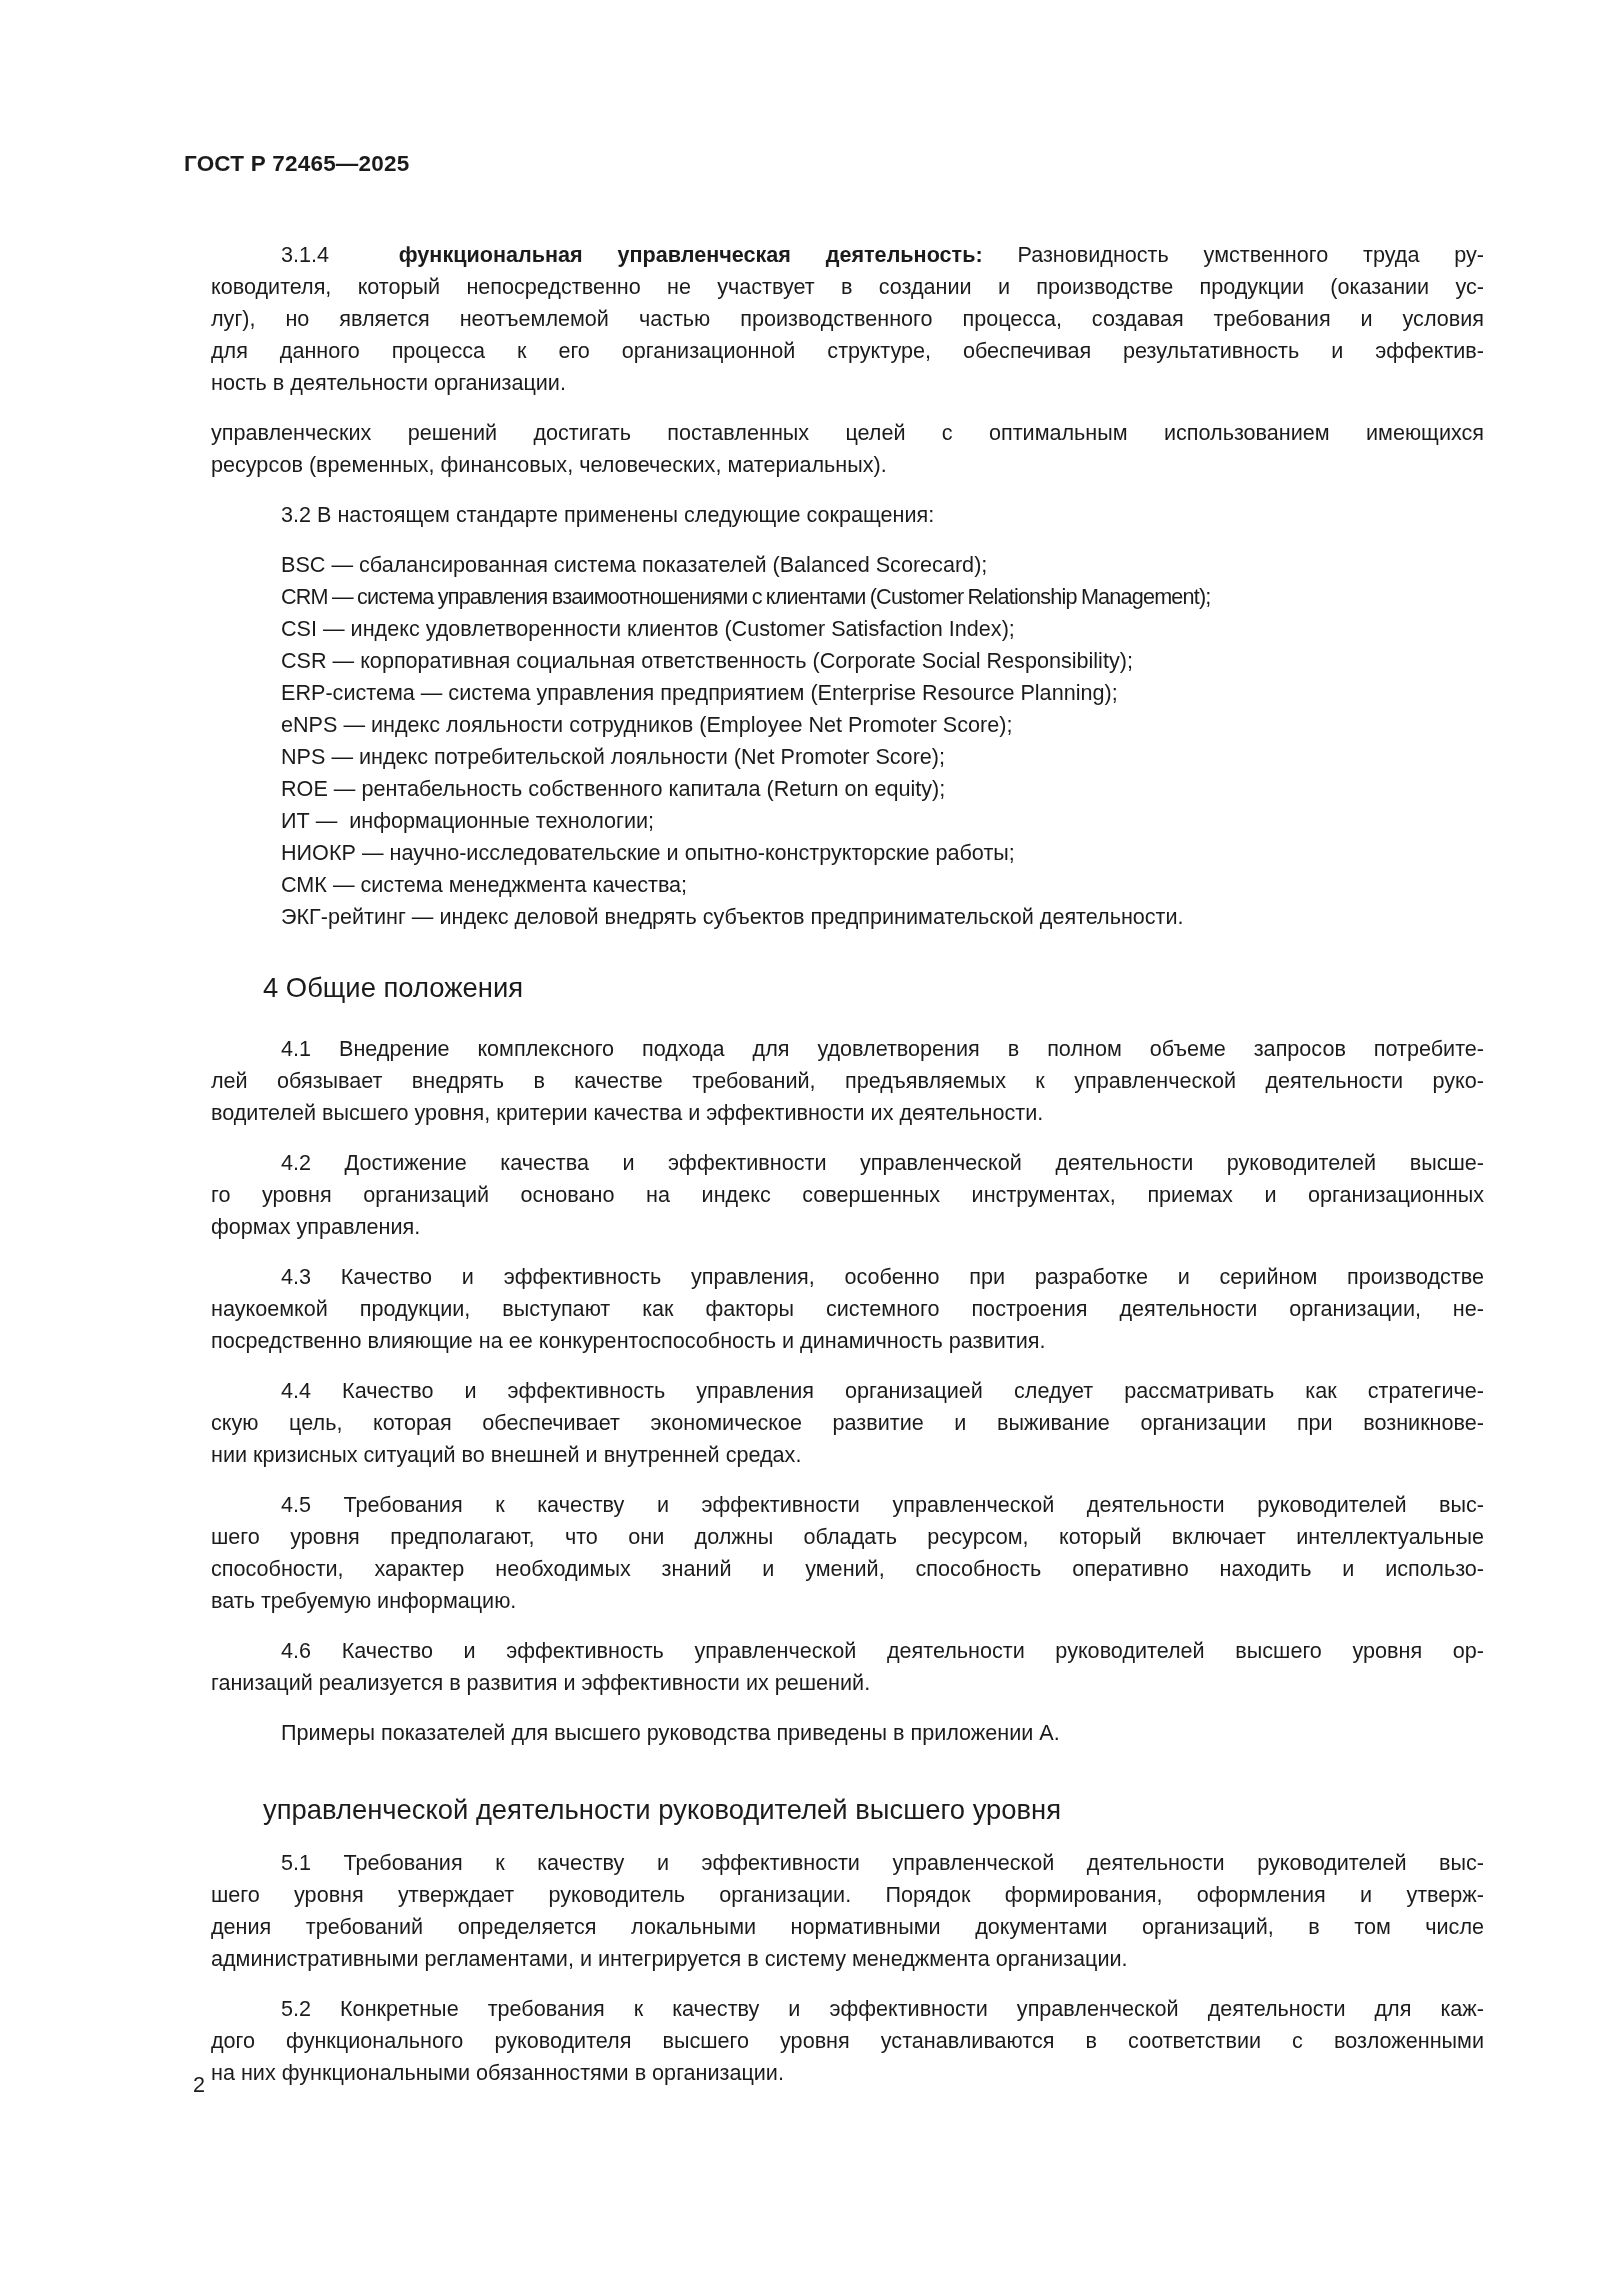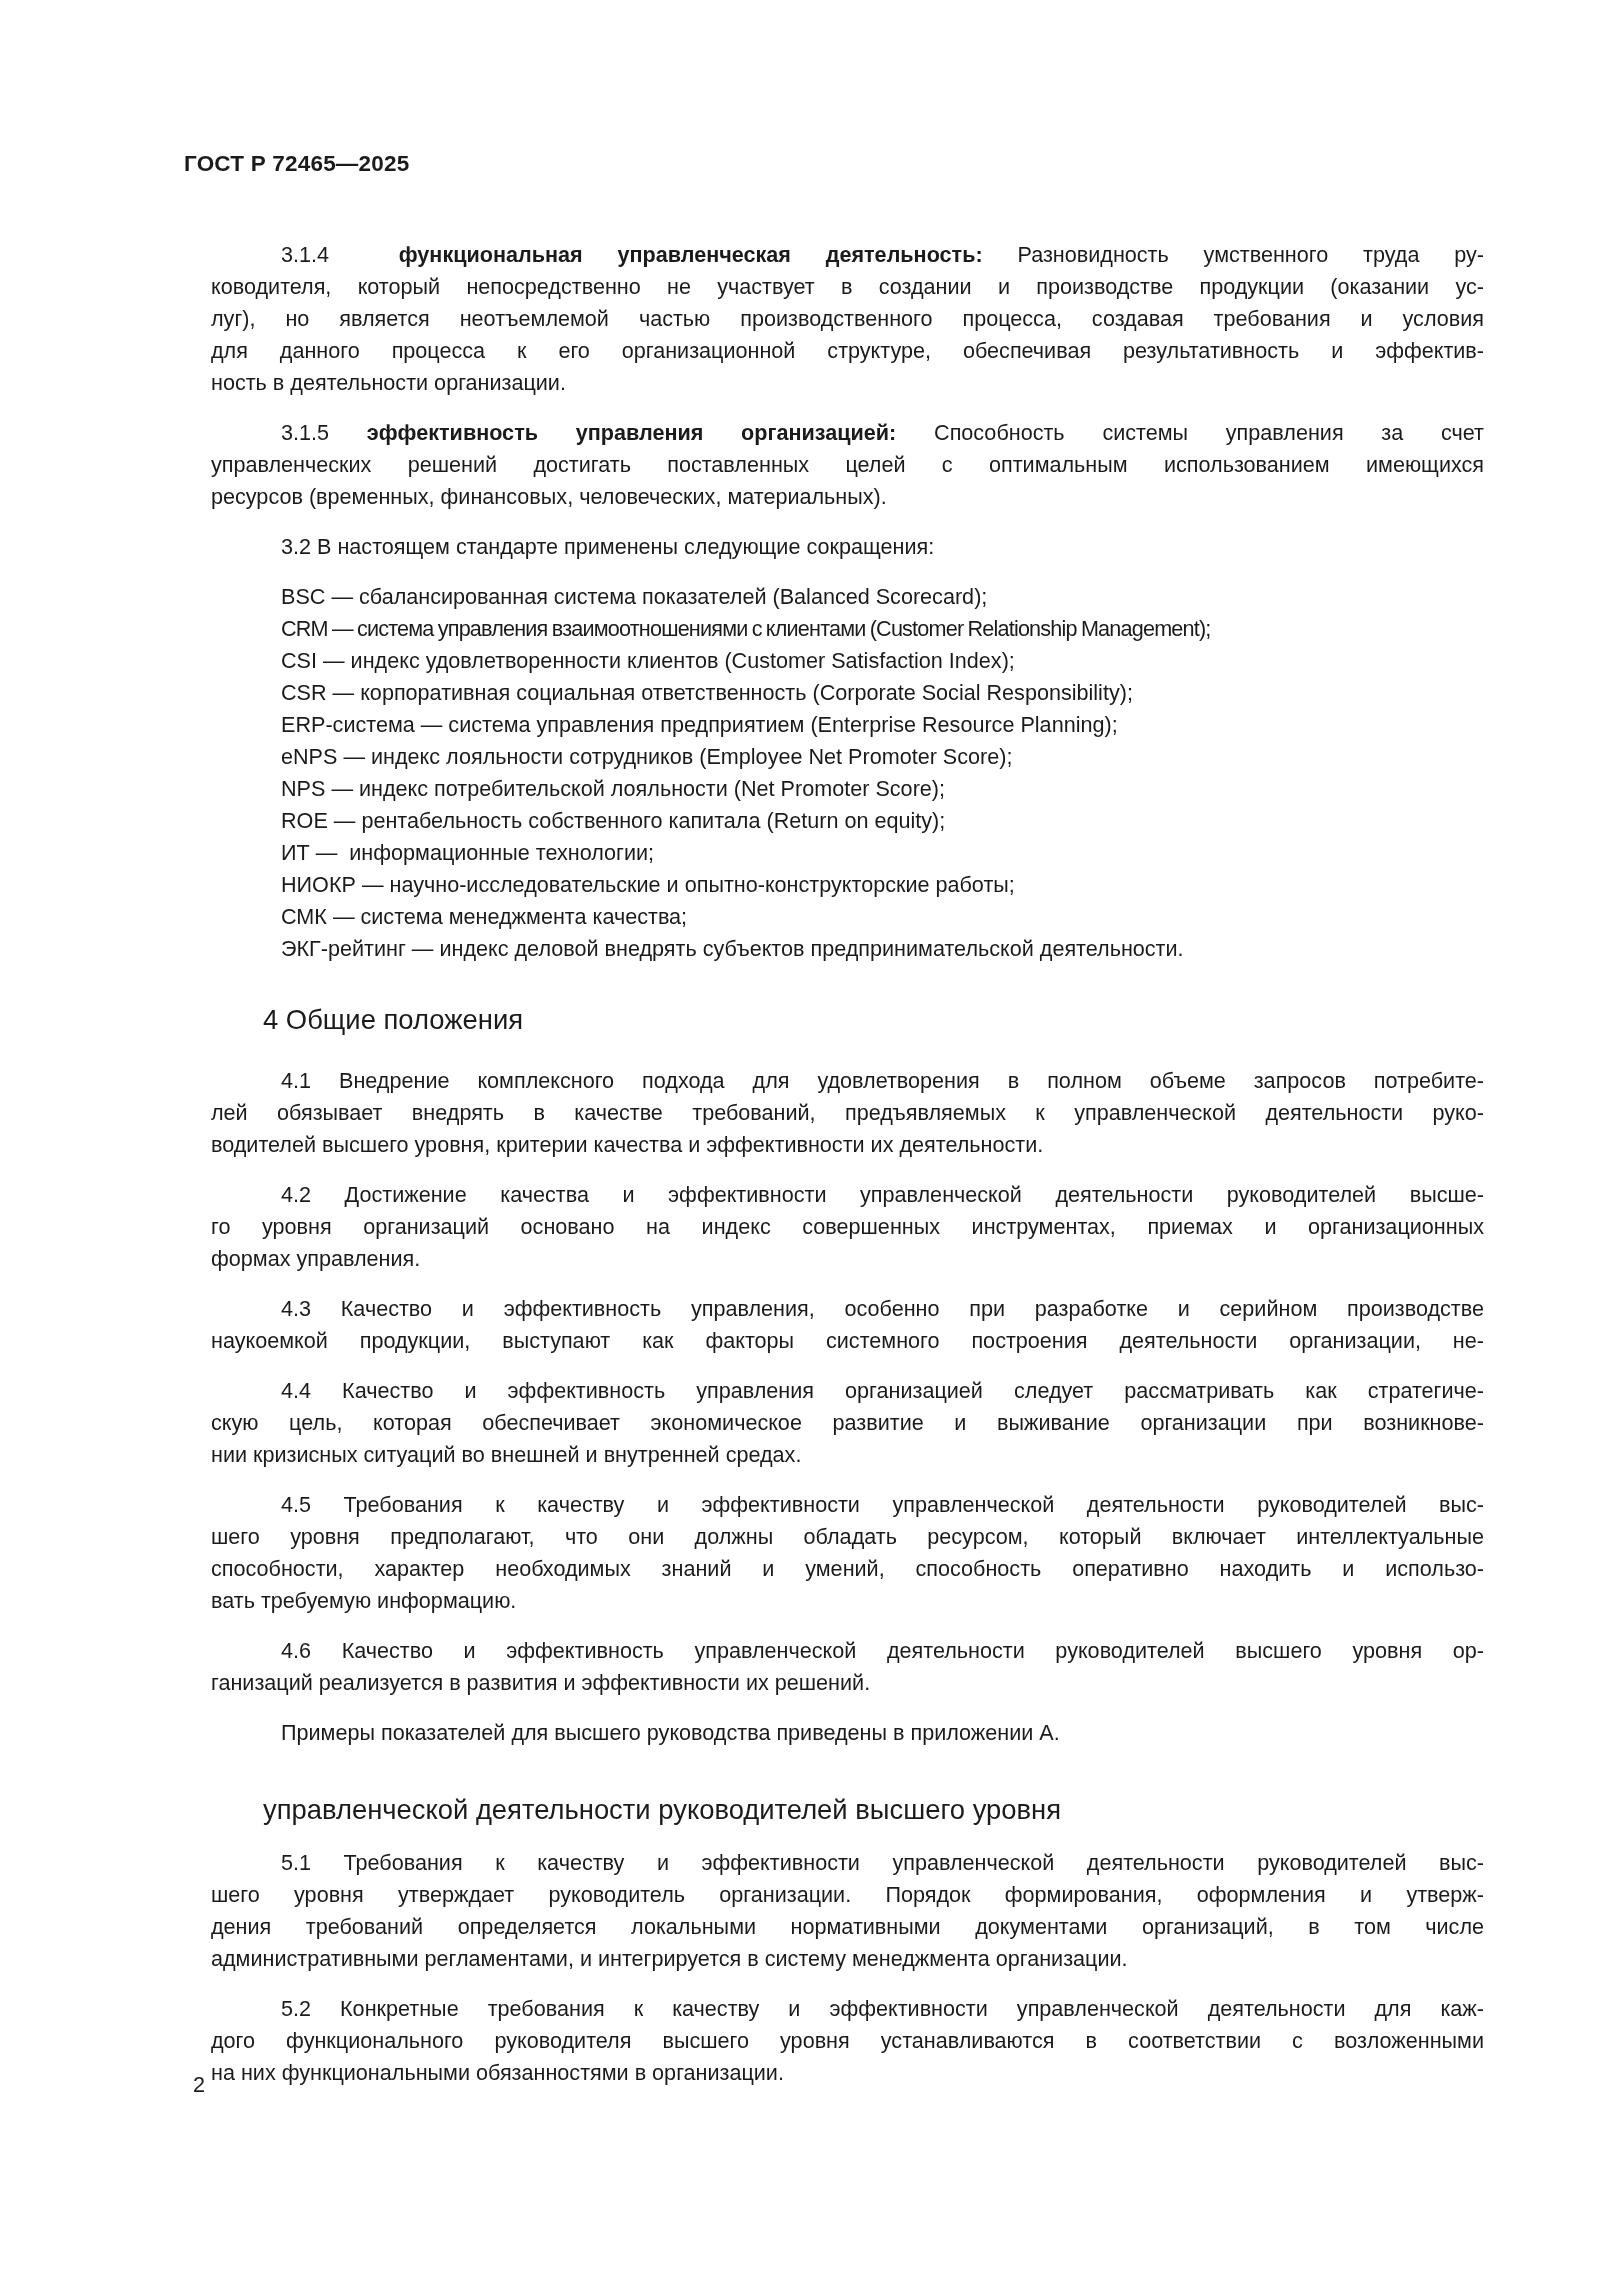--- a/index.html
+++ b/index.html
@@ -43,21 +43,20 @@
 
   <div class="para">
     <span class="line indent"><span>3.1.4</span>&nbsp;&nbsp;<b class="term">функциональная управленческая деятельность:</b><span> Разновидность умственного труда ру-</span></span>
     <span class="line">ководителя, который непосредственно не участвует в создании и производстве продукции (оказании ус-</span>
     <span class="line">луг), но является неотъемлемой частью производственного процесса, создавая требования и условия</span>
     <span class="line">для данного процесса к его организационной структуре, обеспечивая результативность и эффектив-</span>
     <span class="line last">ность в деятельности организации.</span>
   </div>
 
   <div class="para">
-    <span class="line indent"><span>3.1.5</span>&nbsp;<b class="term">эффективность управления организацией:</b><span> Способность системы управления за счет</span></span>
     <span class="line">управленческих решений достигать поставленных целей с оптимальным использованием имеющихся</span>
     <span class="line last">ресурсов (временных, финансовых, человеческих, материальных).</span>
   </div>
 
   <div class="para">
     <span class="abbr-line">3.2  В настоящем стандарте применены следующие сокращения:</span>
   </div>
 
   <div class="para">
     <span class="abbr-line">BSC — сбалансированная система показателей (Balanced Scorecard);</span>
@@ -82,20 +81,21 @@
     <span class="line last">водителей высшего уровня, критерии качества и эффективности их деятельности.</span>
   </div>
   <div class="para">
     <span class="line indent">4.2  Достижение качества и эффективности управленческой деятельности руководителей высше-</span>
     <span class="line">го уровня организаций основано на индекс совершенных инструментах, приемах и организационных</span>
     <span class="line last">формах управления.</span>
   </div>
   <div class="para">
     <span class="line indent">4.3  Качество и эффективность управления, особенно при разработке и серийном производстве</span>
     <span class="line">наукоемкой продукции, выступают как факторы системного построения деятельности организации, не-</span>
+    <span class="line last">посредственно влияющие на ее конкурентоспособность и динамичность развития.</span>
   </div>
   <div class="para">
     <span class="line indent">4.4  Качество и эффективность управления организацией следует рассматривать как стратегиче-</span>
     <span class="line">скую цель, которая обеспечивает экономическое развитие и выживание организации при возникнове-</span>
     <span class="line last">нии кризисных ситуаций во внешней и внутренней средах.</span>
   </div>
   <div class="para">
     <span class="line indent">4.5  Требования к качеству и эффективности управленческой деятельности руководителей выс-</span>
     <span class="line">шего уровня предполагают, что они должны обладать ресурсом, который включает интеллектуальные</span>
     <span class="line">способности, характер необходимых знаний и умений, способность оперативно находить и использо-</span>

